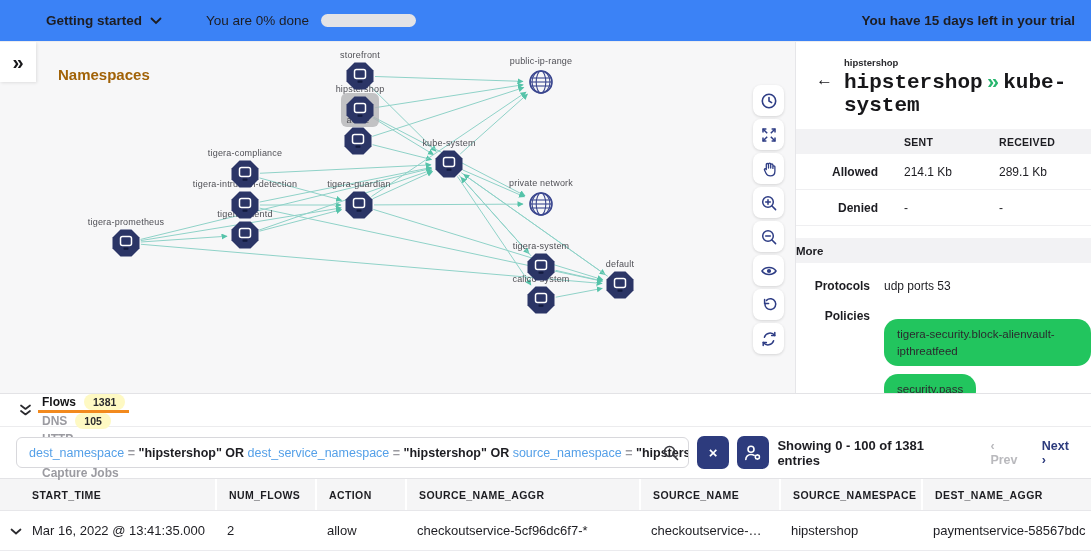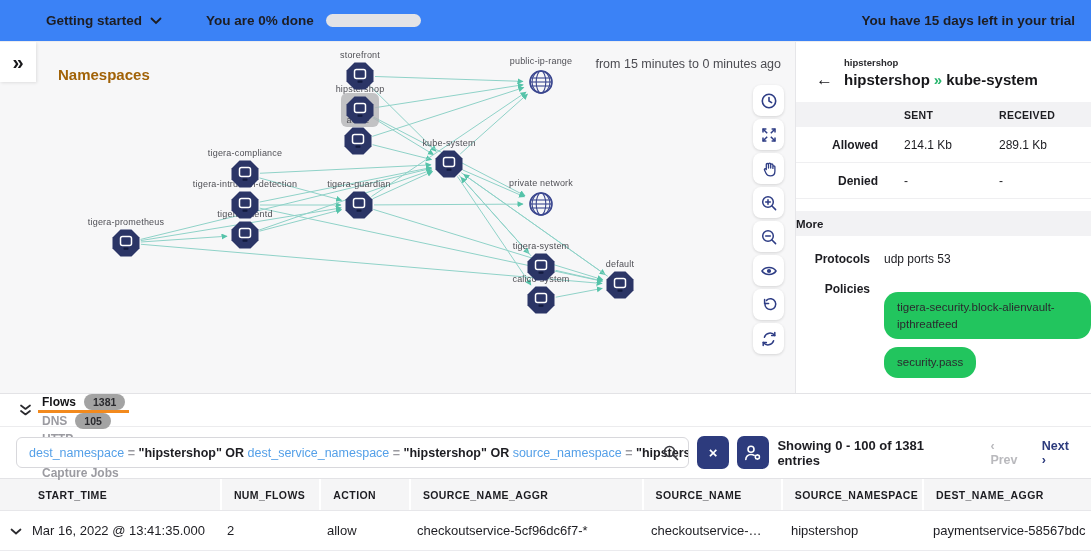--- a/index.html
+++ b/index.html
@@ -6,21 +6,21 @@
   html,body { margin:0; padding:0; }
   body {
     width:1091px; height:551px; overflow:hidden; position:relative;
     font-family:"Liberation Sans", sans-serif; background:#fff; color:#1d1d22;
     -webkit-font-smoothing:antialiased;
   }
   
   .topbar { height:42px; display:flex; align-items:center; background:#3b82f6;
     border-bottom:1px solid #ececee; padding:0 16px 0 46px; }
   .gs { display:flex; align-items:center; gap:8px; font-weight:bold; font-size:13.5px; cursor:pointer; }
-  .progress-label { font-weight:bold; font-size:13.5px; margin-left:44px;text-align:right; }
+  .progress-label { font-weight:normal; font-size:13.5px; margin-left:44px;text-align:right; }
   .progress-pill { width:95px; height:13px; border-radius:7px; background:#e3e3e6; margin-left:12px; }
   .topbar-right { margin-left:auto; display:flex; align-items:center; gap:24px; }
   .trial-text { font-weight:bold; font-size:13.5px; }
   .upgrade-btn { border:1.5px solid #3c4aa4; color:#3c4aa4; background:#fff; font-weight:bold;
     font-size:13px; border-radius:6px; padding:6px 15px; cursor:pointer; font-family:inherit; }
 
   
   .main { display:flex; height:351px; }
   .graph-panel { position:relative; width:795px; height:351px; background:#f7f7f8; overflow:hidden; }
   .collapse-box { position:absolute; left:0; top:0; width:36px; height:40px; background:#fff;
@@ -36,21 +36,21 @@
   .graph-toolbar { position:absolute; right:11px; top:43px; display:flex; flex-direction:column; gap:3px; z-index:6; }
   .gt-btn { width:31px; height:31px; background:#fff; border:none; border-radius:8px;
     box-shadow:0 1px 3px rgba(0,0,0,.14); display:flex; align-items:center; justify-content:center; cursor:pointer; }
 
   
   .detail-panel { width:296px; height:351px; background:#fff; border-left:1px solid #e6e6e9; overflow:hidden; }
   .detail-head { display:flex; align-items:flex-start; gap:11px; padding:15px 16px 12px 20px; }
   .back-btn { background:none; border:none; font-size:17px; line-height:20px; cursor:pointer; padding:0;
     margin-top:13px; color:#17171a; }
   .crumb { font-size:9.5px; font-weight:bold; color:#2a2a2e; margin-bottom:3px; }
-  .detail-title { font-size:15px; font-weight:bold; color:#17171a; }
+  .detail-title { font-size:21px; font-weight:bold; color:#17171a;font-family:Liberation Mono, monospace; }
   .detail-title .sep { color:#27b56d; padding:0 4px; }
   .stats-header, .stats-row { display:grid; grid-template-columns:88px 115px 93px; align-items:center; }
   .stats-header { background:#f2f2f4; height:25px; font-size:10.5px; font-weight:bold; letter-spacing:.3px; }
   .stats-row { height:36px; font-size:12px; border-bottom:1px solid #efeff1; }
   .stats-row .lbl, .stats-header .lbl { text-align:right; font-weight:bold; padding-right:6px; }
   .stats-header div:nth-child(2), .stats-row div:nth-child(2) { padding-left:20px; }
   .more-strip { background:#f2f2f4; height:25px; display:grid; grid-template-columns:88px auto;
     align-items:center; font-size:11.5px; font-weight:bold; margin-top:12px; }
   .more-strip .lbl { text-align:left; padding-right:6px; }
   .kv { display:grid; grid-template-columns:88px auto; font-size:12px; padding-top:16px; }
@@ -60,42 +60,42 @@
     color:#2a2a2e; max-width:210px; line-height:1.45; cursor:pointer; }
   .egress-lbl { font-weight:bold; }
 
   
   .tabbar { height:34px; display:flex; align-items:stretch; border-top:1px solid #e3e3e6;
     border-bottom:1px solid #ececee; background:#fff; padding-left:12px; }
   .tab-collapse { width:26px; display:flex; align-items:center; justify-content:center; cursor:pointer; }
   .tab { display:flex; align-items:center; gap:8px; padding:0 4px; margin-right:26px; font-size:12px;
     font-weight:bold; color:#9b9ba1; border-bottom:3px solid transparent; cursor:pointer; }
   .tab.active { color:#141417; border-bottom-color:#f28a1e; }
-  .tab-badge { background:#a3a3a3; color:#2a2a2e; border-radius:10px; padding:2px 9px; font-size:10.5px; }
+  .tab-badge { background:#fef9c3; color:#2a2a2e; border-radius:10px; padding:2px 9px; font-size:10.5px; }
 
   .searchrow { height:51px; display:flex; align-items:center; padding:0 16px; gap:8px; background:#fff; }
   .search-box { position:relative; width:700px; height:31px; border:1px solid #d8d8dc; border-radius:6px;
     background:#fff; display:flex; align-items:center; padding:0 30px 0 12px; overflow:hidden; white-space:nowrap;
     font-size:12.5px; cursor:text; }
   .search-box .mag { position:absolute; right:8px; top:6px; }
   .tok-field { color:#55a0e8; }
   .tok-op { color:#9b9ba1; font-weight:bold; }
   .tok-value { color:#1d1d22; font-weight:bold; }
   .tok-bool { color:#1d1d22; font-weight:bold; }
   .sq-btn { width:33px; height:33px; background:#2d3b7d; border:none; border-radius:7px; color:#fff;
     display:flex; align-items:center; justify-content:center; cursor:pointer; font-size:15px; font-weight:bold; }
   .showing { margin-left:auto; font-weight:bold; font-size:13px; }
   .pg-prev { color:#b9b9bd; font-weight:bold; font-size:12.5px; margin-left:20px; cursor:default; }
   .pg-next { color:#2d3b7d; font-weight:bold; font-size:12.5px; margin-left:10px; cursor:pointer; }
 
   .flow-table { width:1100px; }
   .ft-header { display:flex; background:#f5f5f6; border-top:1px solid #e3e3e6; border-bottom:1px solid #e7e7ea; height:33px; }
   .ft-header .cell { font-size:10.5px; font-weight:bold; letter-spacing:.4px; display:flex; align-items:center;
     padding-left:12px; border-left:2px solid #fff; cursor:pointer; }
-  .ft-header .cell:first-child { border-left:none; padding-left:32px;margin-left:6px; }
+  .ft-header .cell:first-child { border-left:none; padding-left:32px; }
   .ft-row { display:flex; height:40px; border-bottom:1px solid #ebebee; background:#fff; }
   .ft-row .cell { font-size:13px; display:flex; align-items:center; padding-left:12px; overflow:hidden;
     white-space:nowrap; }
   .ft-row .cell:first-child { padding-left:32px; position:relative; }
   .row-chevron { position:absolute; left:10px; top:13px; cursor:pointer; }
 </style>
 </head>
 <body>
 
 <div class="topbar">
@@ -111,21 +111,20 @@
     <span class="trial-text">You have 15 days left in your trial</span>
   </div>
 </div>
 
 <div class="main">
   <div class="graph-panel">
     <div class="collapse-box">
       <span>»</span>
     </div>
     <div class="graph-title">Namespaces</div>
-    <div class="timerange">from 15 minutes to 0 minutes ago</div>
     <svg class="edges" width="795" height="351">
       <defs>
         <marker id="arr" markerWidth="7" markerHeight="7" refX="5.5" refY="3" orient="auto">
           <path d="M0,0 L6,3 L0,6 z" fill="#55c3a9"></path>
         </marker>
       </defs>
       <g id="edge-group">
           <line x1="370.66635579129917" y1="44.54650909701492" x2="436.200373050441" y2="109.3441890835821" stroke="#8fd2c8" stroke-width="1" marker-end="url(#arr)"></line>
           <line x1="374.99176527935987" y1="34.49696459489591" x2="523.0098816647682" y2="39.40364248612491" stroke="#8fd2c8" stroke-width="1" marker-end="url(#arr)"></line>
           <line x1="372.82409507191767" y1="75.78091161666914" x2="433.6110859136988" y2="112.66290605999703" stroke="#8fd2c8" stroke-width="1" marker-end="url(#arr)"></line>

